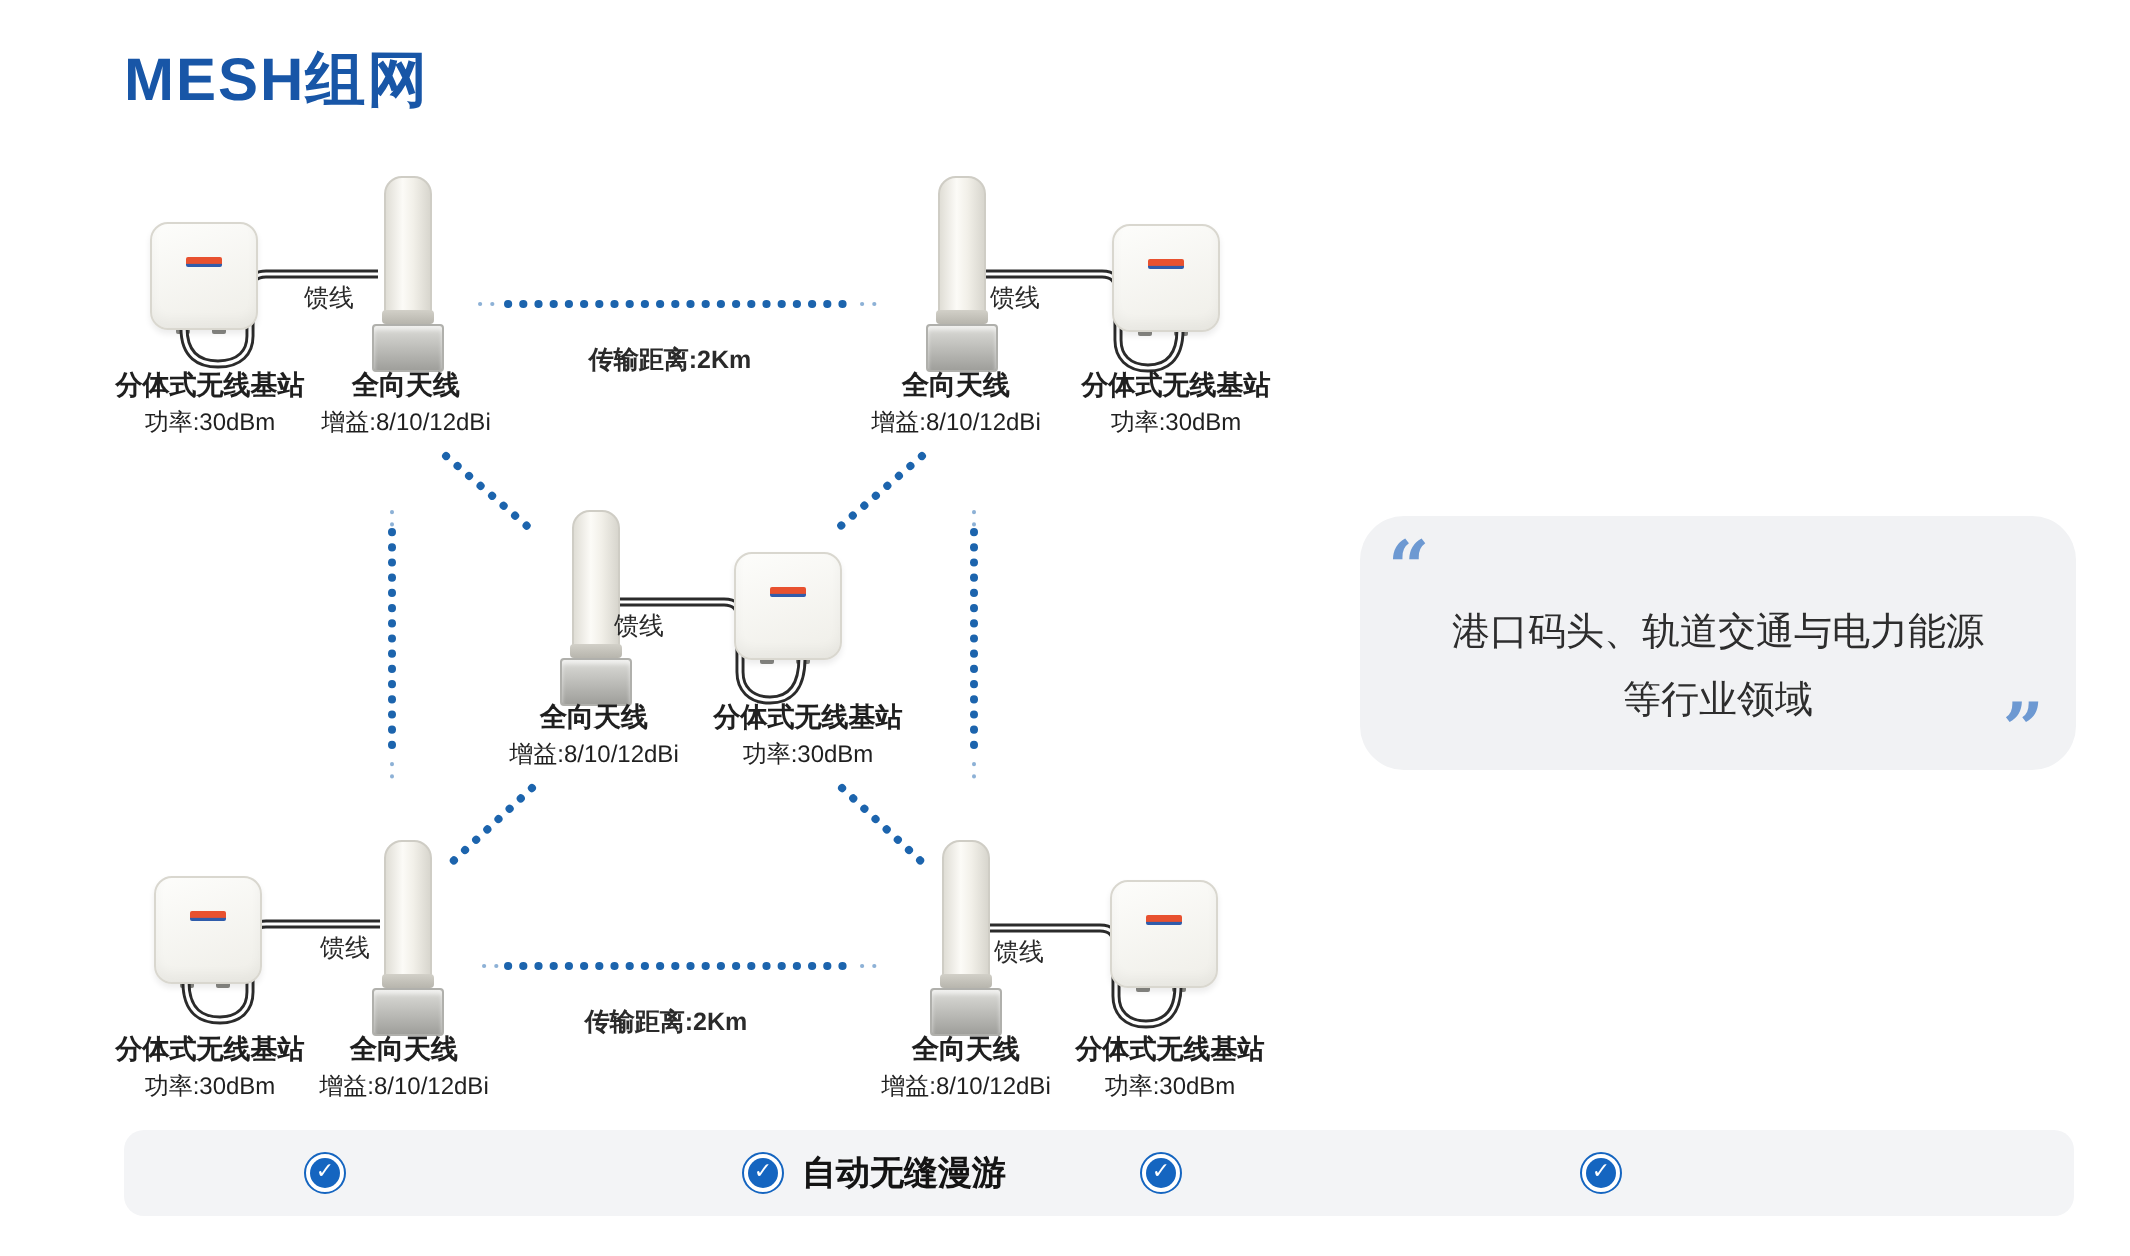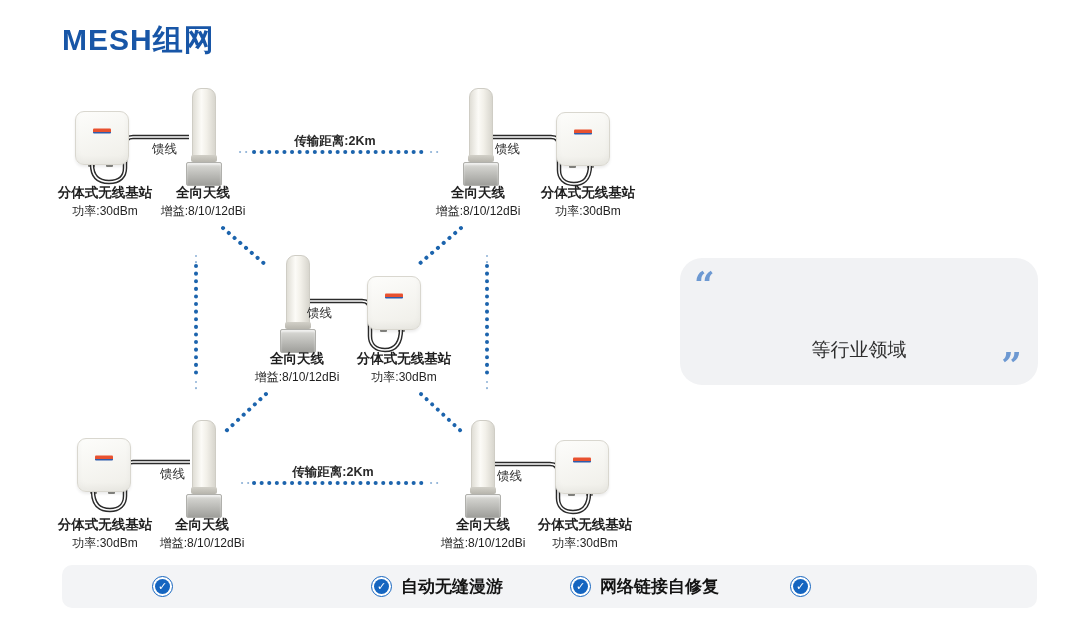--- a/index.html
+++ b/index.html
@@ -26,21 +26,21 @@
   .antenna .bracket{width:34px;height:22px;margin:2px auto 0;
            background:linear-gradient(180deg,#dcdcd8,#9f9f9b);
            border:1px solid #b0b0ac;border-radius:2px;
            box-shadow:inset 0 2px 2px rgba(255,255,255,.6);}
 
   
   .dev-label{text-align:center;color:#1f1f1f;line-height:1.3;}
   .dev-label .name{font-size:13.5px;font-weight:700;}
   .dev-label .spec{font-size:12px;font-weight:500;margin-top:2px;}
   .feeder{font-size:12.5px;color:#2a2a2a;font-weight:500;text-align:right;}
-  .distance{font-size:12.5px;color:#2a2a2a;font-weight:600;text-align:center;}
+  .distance{font-size:12.5px;color:#2a2a2a;font-weight:600;text-align:center;margin-top:39px;}
 
   
   .app-card{left:680px;top:258px;width:358px;height:127px;background:#f1f2f4;border-radius:22px;}
   .app-card::before{content:"";position:absolute;z-index:-1;left:8px;right:8px;top:12px;bottom:-5px;
         background:#f5f6f7;border-radius:22px;}
   .app-card::after{content:"";position:absolute;z-index:-2;left:16px;right:16px;top:20px;bottom:-10px;
         background:#f9fafb;border-radius:22px;}
   .app-card .quote{position:absolute;font-family:"DejaVu Serif","Liberation Serif",serif;
         font-weight:bold;font-size:36px;color:#6d99d2;line-height:1;}
   .app-card .q-open{left:14px;top:8px;}
@@ -210,41 +210,41 @@
   </div>
   <div class="abs dev-label" style="left:520px;top:516px;width:130px">
     <div class="name">分体式无线基站</div>
     <div class="spec">功率:30dBm</div>
   </div>
 
   <div class="abs distance" style="left:263px;top:464px;width:140px">传输距离:2Km</div>
 
   <div class="abs app-card">
     <span class="quote q-open">“</span>
+    <div class="card-line1">港口码头、轨道交通与电力能源</div>
     <div class="card-line2">等行业领域</div>
     <span class="quote q-close">”</span>
   </div>
 
   <div class="abs feature-bar">
     <div class="feature-item" style="left:90px">
       <span class="chk">
           <span class="chk-in">✓</span>
         </span>
     </div>
     <div class="feature-item" style="left:309px">
       <span class="chk">
           <span class="chk-in">✓</span>
         </span>
       <span class="label">自动无缝漫游</span>
     </div>
     <div class="feature-item" style="left:508px">
       <span class="chk">
           <span class="chk-in">✓</span>
         </span>
-      <span class="label">网络链接自修复</span>
     </div>
     <div class="feature-item" style="left:728px">
       <span class="chk">
           <span class="chk-in">✓</span>
         </span>
     </div>
   </div>
 
 </div>
 

